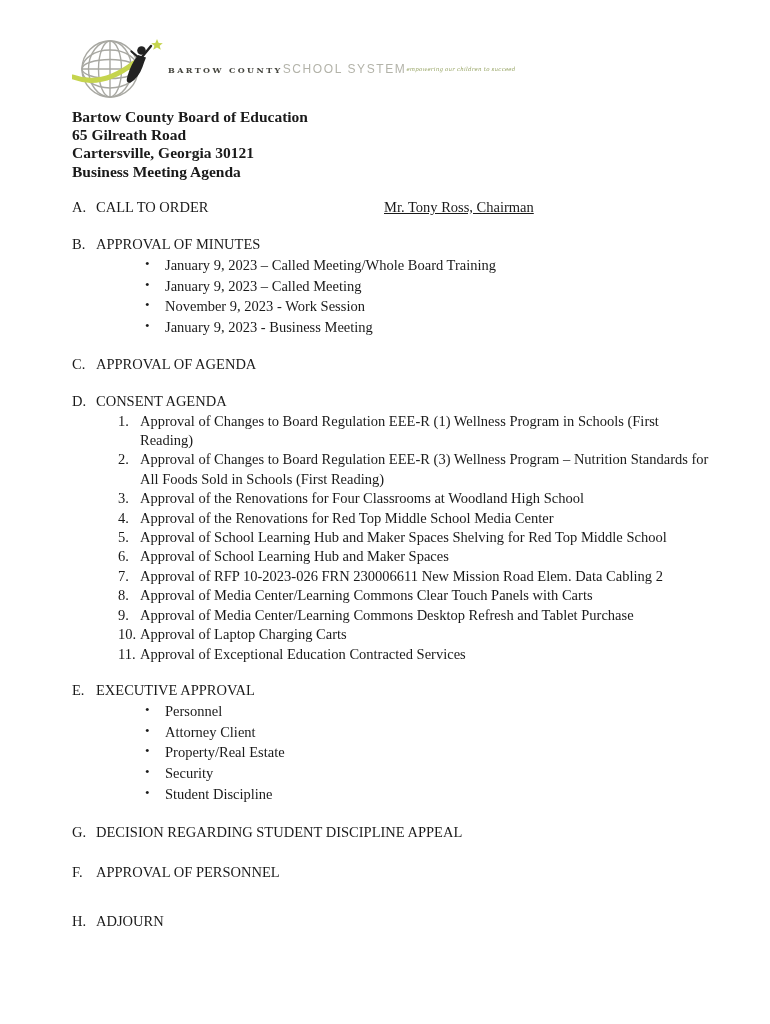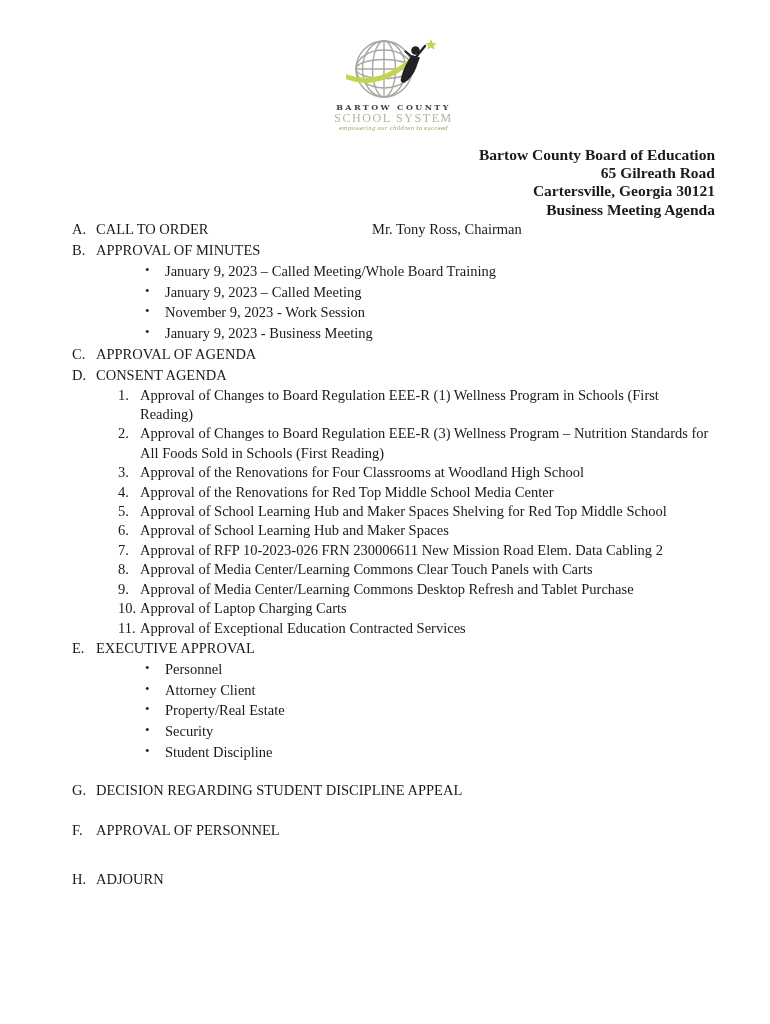--- a/index.html
+++ b/index.html
@@ -7,55 +7,55 @@
     position:relative;
     width:770px;height:1024px;
     box-sizing:border-box;
     padding:38px 55px 0 72px;
     background:#ffffff;
     font-family:"Liberation Serif", serif;
     color:#1a1a1a;
     overflow:hidden;
   }
   
-  .logo{display:flex;flex-direction:column;align-items:center;width:100%;}
+  .logo{display:flex;flex-direction:row;align-items:center;width:100%;}
   .logo svg{display:block;}
   .logo-name{
     font-family:"DejaVu Serif", serif;
     font-weight:bold;font-size:8px;line-height:10px;
     letter-spacing:2.4px;color:#45453e;margin-top:2px;
   }
   .logo-system{
-    font-family:Liberation Serif, serif;
+    font-family:Liberation Sans, sans-serif;
     font-size:12px;line-height:13px;letter-spacing:1.6px;
     color:#b3b3a9;
   }
   .logo-tagline{
     font-family:"DejaVu Serif", serif;
     font-style:italic;font-size:5.5px;line-height:7px;
     color:#98a566;letter-spacing:.2px;
   }
   
   .doc-header{
-    text-align:right;font-weight:bold;
+    text-align:left;font-weight:bold;
     font-size:15.5px;line-height:18.2px;
-    margin-top:14px;
+    margin-top:8px;
   }
   
   .agenda{margin-top:0;}
-  .agenda-section{}
+  .agenda-section{margin-top:16px;}
   .agenda-section:nth-of-type(6){margin-top:18px;}
   .agenda-section:nth-of-type(7){margin-top:19px;}
   .agenda-section:nth-of-type(8){margin-top:28px;}
   .section-head{
     position:relative;
     font-size:14.5px;line-height:21px;
   }
   .section-letter{display:inline-block;width:24px;}
-  .section-right{position:absolute;left:300px;top:0;}
+  .section-right{position:absolute;left:312px;top:0;text-decoration:underline;}
   ul.bullets,ol.numbered{margin:0;padding:0;list-style:none;}
   ul.bullets li{
     position:relative;font-size:14.5px;line-height:20.7px;
     padding-left:93px;
   }
   ul.bullets .marker{position:absolute;left:73px;top:-1px;font-size:13px;}
   ol.numbered li{
     position:relative;font-size:14.5px;line-height:19.4px;
     padding-left:68px;
   }

